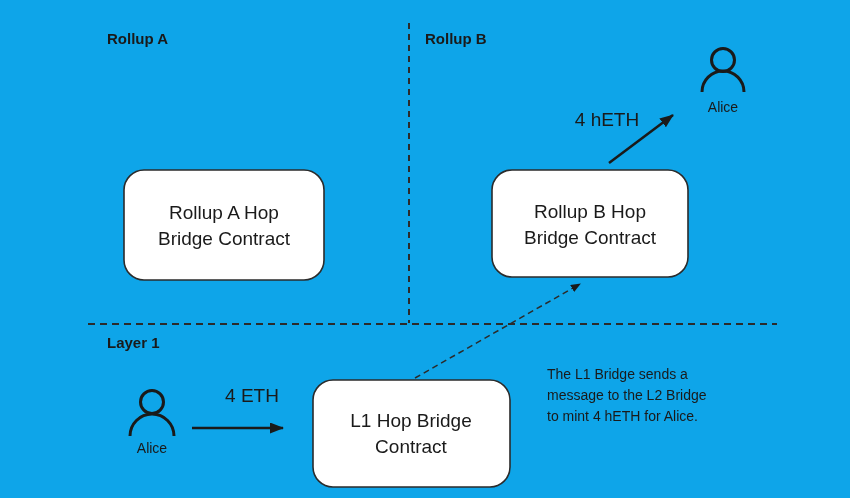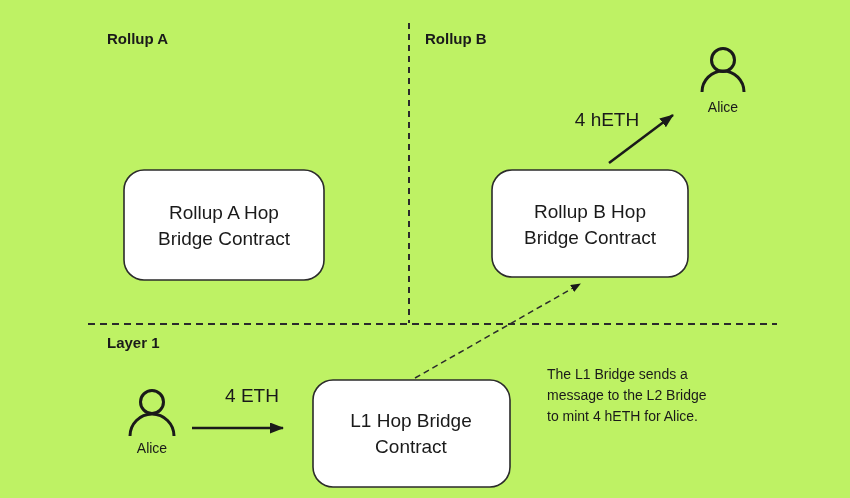--- a/index.html
+++ b/index.html
@@ -4,21 +4,21 @@
 <style>
   html, body {
     margin: 0;
     padding: 0;
     background: #ffffff;
   }
   .canvas {
     position: relative;
     width: 850px;
     height: 498px;
-    background: #bef264;
+    background: #0ea5e9;
     font-family: "Liberation Sans", sans-serif;
     overflow: hidden;
   }
   svg { display: block; }
   text {
     fill: #1a1a1a;
     font-family: "Liberation Sans", sans-serif;
   }
   .section-label {
     font-size: 15px;

